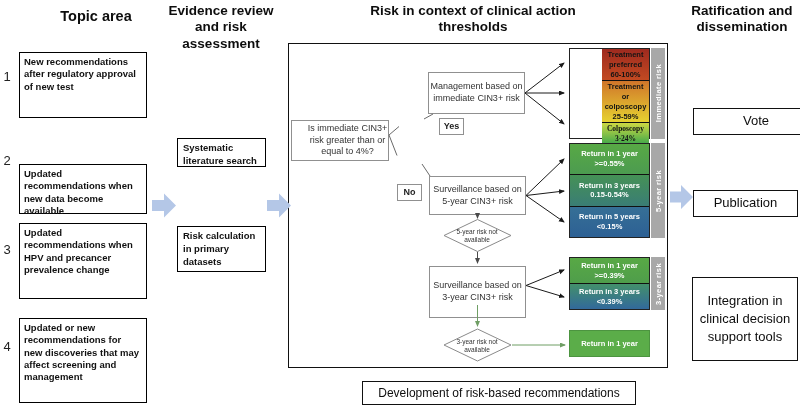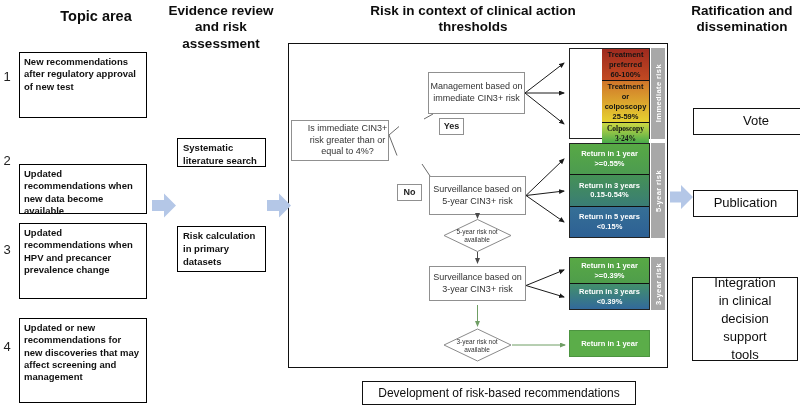--- a/index.html
+++ b/index.html
@@ -36,21 +36,21 @@
   .big-box{left:288px;top:43px;width:380px;height:325px;border:1.5px solid #111;background:#fff;}
 
   
   .fc-box{border:1px solid #909090;background:#fff;display:flex;align-items:center;
           justify-content:center;text-align:center;font-size:9px;line-height:1.3;color:#333;}
   .q-box{left:291px;top:120px;width:98px;height:41px;padding-left:15px;}
   .yes-box{left:399px;top:118px;width:25px;height:17px;font-weight:bold;color:#222;margin-left:40px;}
   .no-box{left:397px;top:147px;width:25px;height:17px;font-weight:bold;color:#222;margin-top:37px;}
   .mgmt-box{left:428px;top:72px;width:97px;height:42px;}
   .s5-box{left:429px;top:176px;width:97px;height:39px;}
-  .s3-box{left:429px;top:266px;width:97px;height:35px;}
+  .s3-box{left:429px;top:266px;width:97px;height:52px;}
 
   .diamond-text{width:62px;font-size:6.5px;line-height:1.25;text-align:center;color:#333;z-index:6;}
   .d5{left:446px;top:228px;}
   .d3{left:446px;top:337.5px;}
 
   
   .stack{left:569px;width:81px;border:1px solid #222;display:flex;flex-direction:column;}
   .stack-imm{top:48px;height:91px;}
   .stack-5y{top:143px;height:95px;}
   .stack-3y{top:257px;height:53px;}
@@ -78,21 +78,21 @@
   .side-tab .vtext{writing-mode:vertical-rl;transform:rotate(180deg);white-space:nowrap;}
   .tab-imm{top:48px;height:91px;}
   .tab-5y{top:143px;height:95px;}
   .tab-3y{top:257px;height:53px;}
 
   
   .rat-box{border:1.5px solid #111;background:#fff;display:flex;align-items:center;
            justify-content:center;text-align:center;font-size:13px;line-height:1.4;color:#0d0d0d;}
   .r-vote{left:693px;top:108px;width:126px;height:27px;}
   .r-pub{left:693px;top:190px;width:105px;height:27px;}
-  .r-int{left:692px;top:277px;width:106px;height:84px;padding:20px;}
+  .r-int{left:692px;top:277px;width:106px;height:84px;padding:2px;}
 
   
   .footer-box{left:362px;top:381px;width:274px;height:24px;border:1.5px solid #111;background:#fff;
               display:flex;align-items:center;justify-content:center;font-size:12px;color:#0d0d0d;}
 
   .overlay{position:absolute;left:0;top:0;width:800px;height:406px;pointer-events:none;z-index:5;}
 </style>
 </head>
 <body>
 

